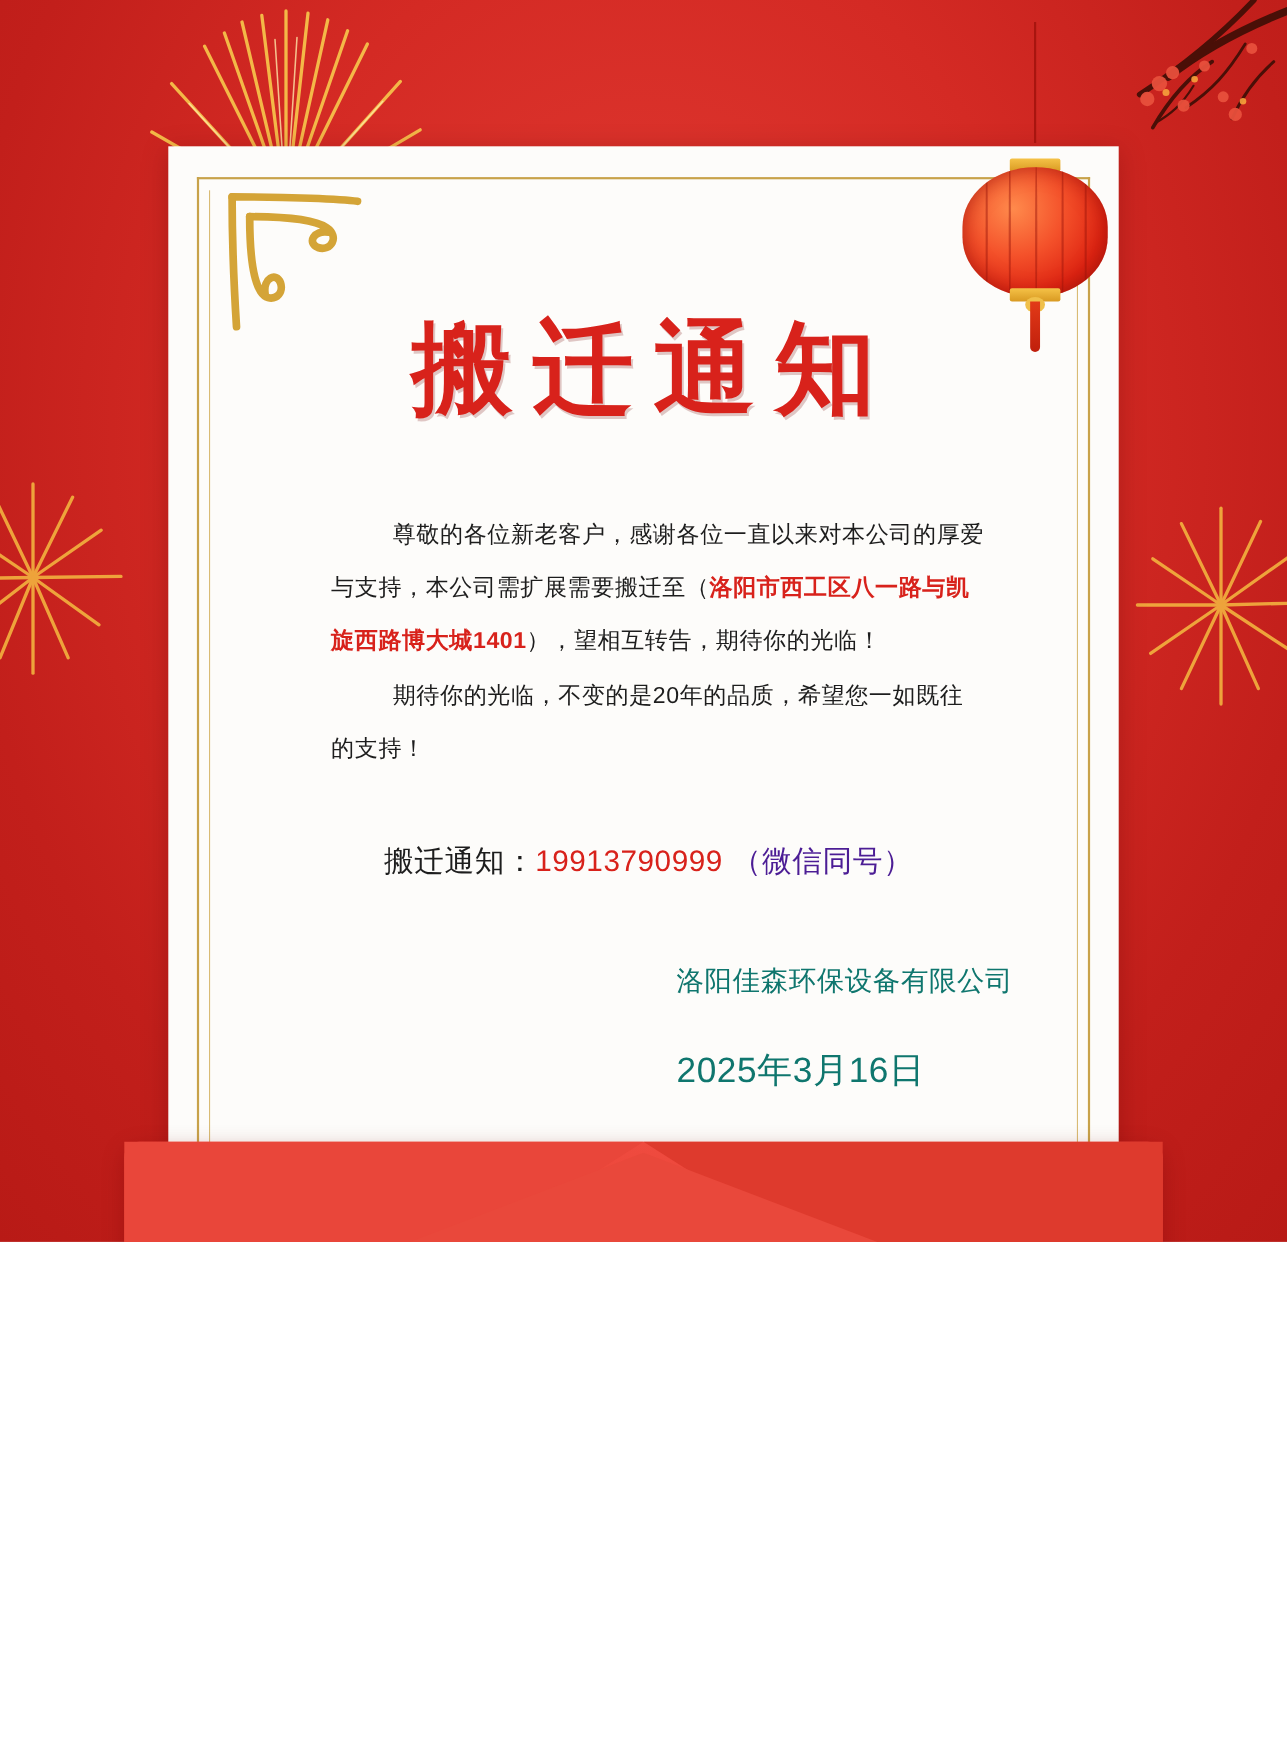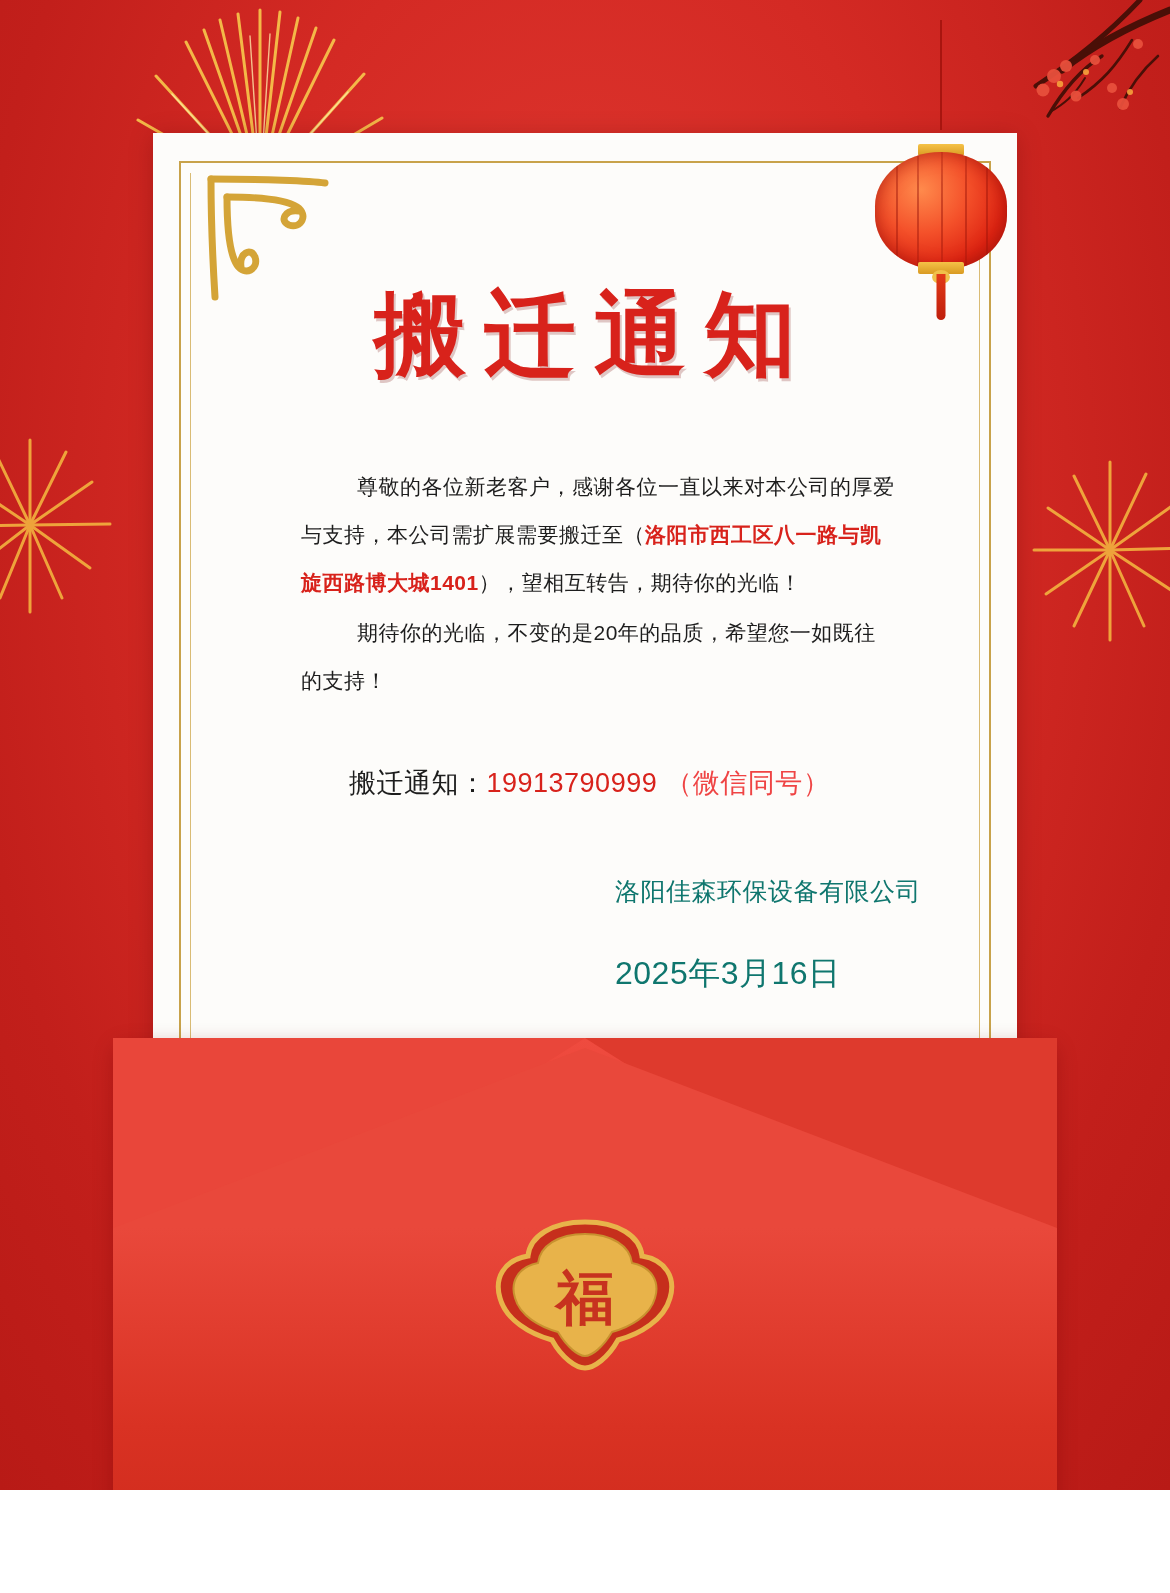--- a/index.html
+++ b/index.html
@@ -7,21 +7,21 @@
     padding: 0;
     background: #ffffff;
   }
   body {
     font-family: "Liberation Sans", "DejaVu Sans", sans-serif;
   }
 
   .poster {
     position: relative;
     width: 1170px;
-    height: 1490px;
+    height: 1129px;
     overflow: hidden;
     background: radial-gradient(ellipse at 50% 35%, #e23b33 0%, #d42a24 45%, #c21f1b 75%, #b81a16 100%);
   }
 
   
   .firework {
     position: absolute;
     pointer-events: none;
   }
 
@@ -186,21 +186,21 @@
     top: 632px;
     font-size: 27px;
     color: #1d1d1d;
     letter-spacing: .5px;
   }
   .contact .phone {
     color: #d8221b;
     font-weight: normal;
   }
   .contact .wechat {
-    color: #ef4444;
+    color: #4c1d95;
   }
 
   .signature {
     position: absolute;
     right: 96px;
     top: 742px;
     text-align: left;
     font-size: 25px;
     color: #0f766e;
     letter-spacing: .5px;

